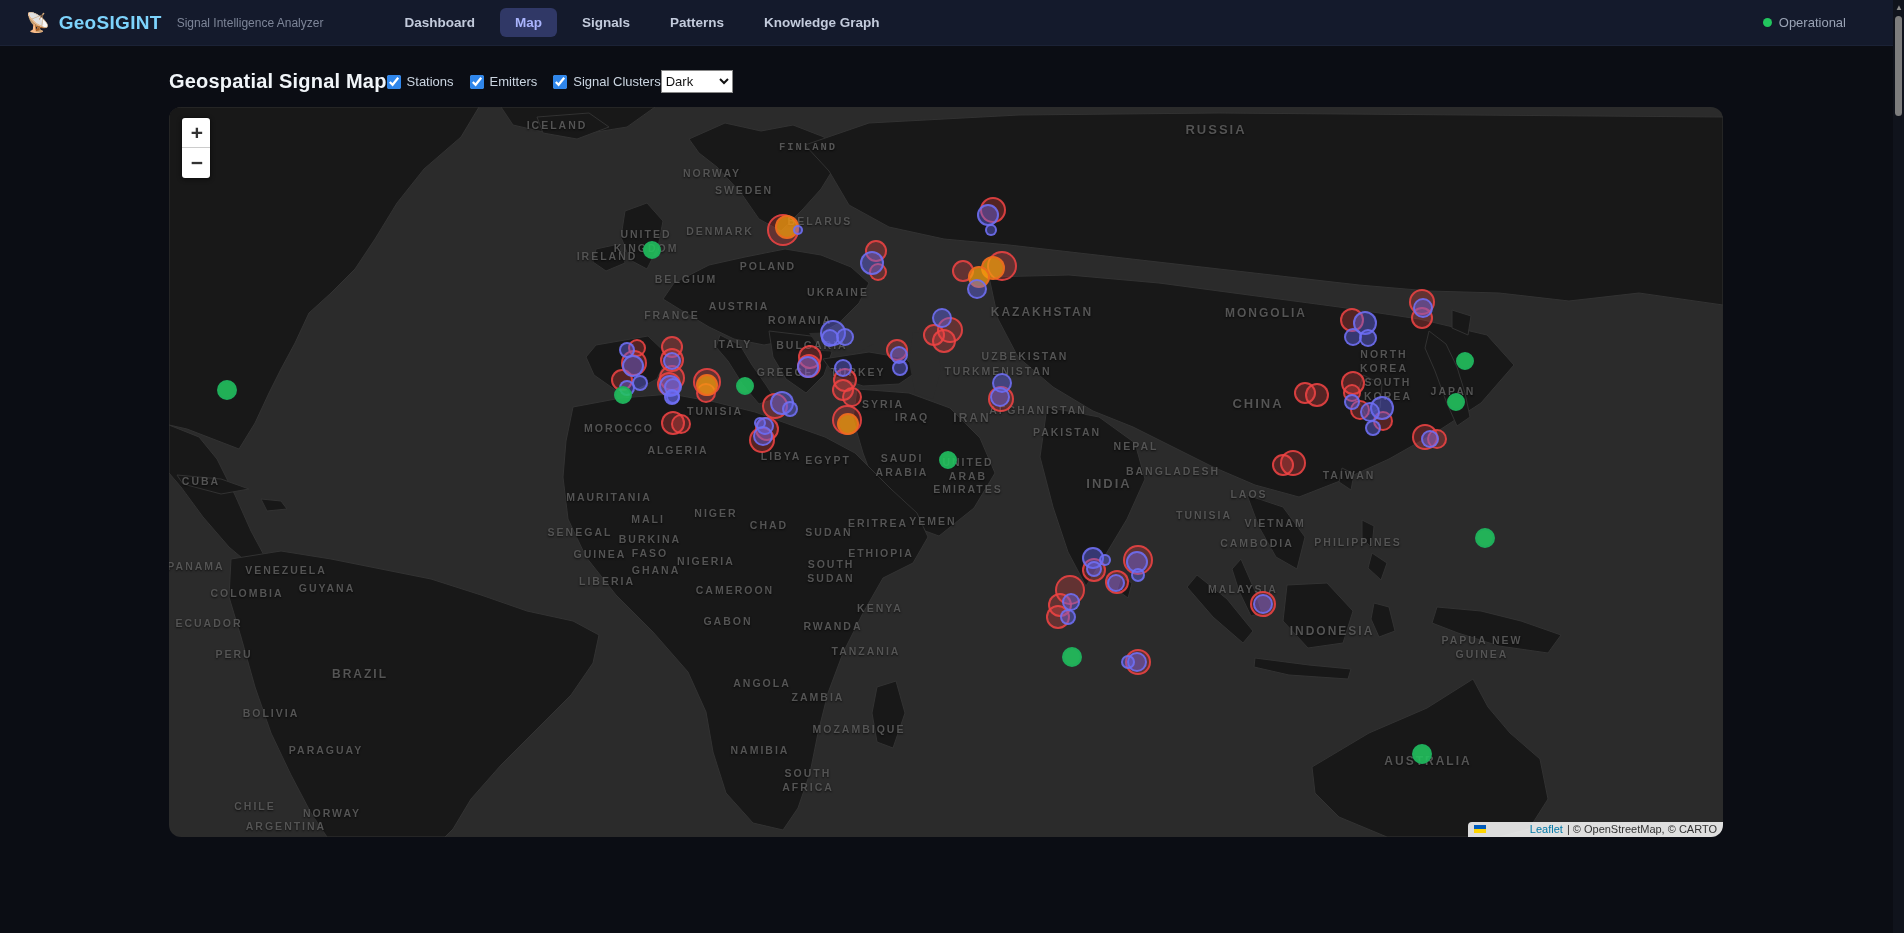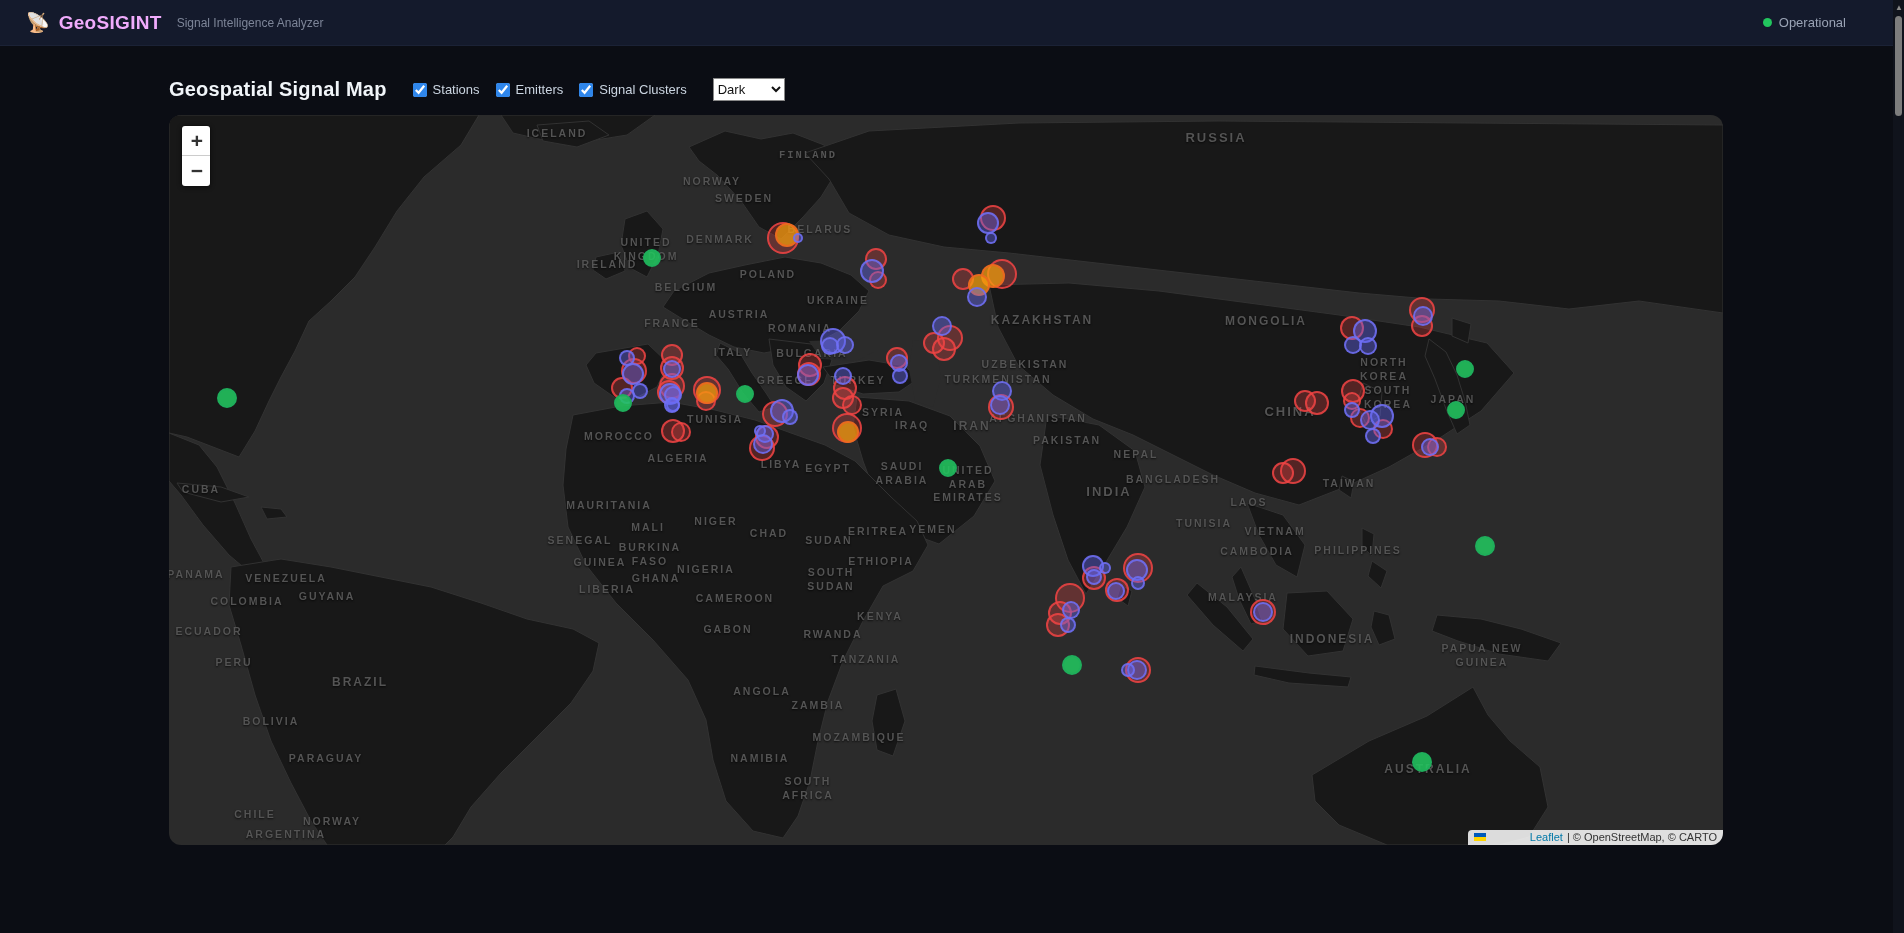--- a/index.html
+++ b/index.html
@@ -4,33 +4,33 @@
 <style>
   * { margin:0; padding:0; box-sizing:border-box; }
   html,body { width:1904px; height:933px; overflow:hidden; background:#0b0d14;
               font-family:"Liberation Sans", sans-serif; }
 
   
   .nav { height:46px; background:#141a2c; display:flex; align-items:center;
          padding:0 26px; position:relative; border-bottom:1px solid #1b2236; }
   .brand { display:flex; align-items:center; gap:9px; }
   .logo { font-size:19px; filter:hue-rotate(200deg) saturate(1.4); }
-  .brand-name { font-size:19px; font-weight:bold; color:#f0abfc; letter-spacing:.3px; }
+  .brand-name { font-size:19px; font-weight:bold; color:#7dd3fc; letter-spacing:.3px; }
   .brand-sub { font-size:12px; color:#7d8598; margin-left:6px; }
   .nav-links { display:flex; align-items:center; gap:10px; margin-left:66px; }
   .nav-link { font-size:13.5px; font-weight:600; color:#c3cbdc; padding:7px 15px;
               border-radius:6px; cursor:pointer; text-decoration:none; }
   .nav-link.active { background:#303866; color:#aab4fd; }
   .status { margin-left:auto; display:flex; align-items:center; gap:7px;
             font-size:13px; color:#9aa3b5; padding-right:32px; }
   .status-dot { width:9px; height:9px; border-radius:50%; background:#22c55e; }
 
   
   .content { width:1554px; margin-left:169px; }
-  .toolbar { display:flex; align-items:center; margin-top:32px; margin-bottom:14px; gap:26px; }
+  .toolbar { display:flex; align-items:center; margin-top:24px; margin-bottom:14px; }
   .page-title { font-size:20px; font-weight:bold; color:#f1f5f9; letter-spacing:.2px; }
   .filters { display:flex; align-items:center; gap:16px; }
   .filter { display:flex; align-items:center; gap:6px; font-size:13px; color:#cbd5e1; cursor:pointer; }
   .filter input { width:14px; height:14px; accent-color:#2f86eb; cursor:pointer; }
   .theme-select { height:23px; min-width:72px; font-size:13px; background:#fff; color:#111;
                   border:1px solid #888; font-family:"Liberation Sans",sans-serif; }
 
   
   .map-panel { position:relative; width:1554px; height:730px; background:#2b2b2b;
                border-radius:12px; overflow:hidden; }
@@ -75,20 +75,27 @@
 </style>
 </head>
 <body>
 
 <header class="nav">
   <div class="brand">
     <span class="logo">📡</span>
     <span class="brand-name">GeoSIGINT</span>
     <span class="brand-sub">Signal Intelligence Analyzer</span>
   </div>
+  <nav class="nav-links" id="nav-links">
+      <a class="nav-link">Dashboard</a>
+      <a class="nav-link active">Map</a>
+      <a class="nav-link">Signals</a>
+      <a class="nav-link">Patterns</a>
+      <a class="nav-link">Knowledge Graph</a>
+    </nav>
   <div class="status">
     <span class="status-dot"></span>
     <span>Operational</span>
   </div>
 </header>
 
 <main class="content">
   <div class="toolbar">
     <h1 class="page-title">Geospatial Signal Map</h1>
     <div class="filters" id="filters">
@@ -177,21 +184,21 @@
         <div class="clabel" style="left: 643px; top: 239px;">BULGARIA</div>
         <div class="clabel" style="left: 616px; top: 266px;">GREECE</div>
         <div class="clabel" style="left: 689px; top: 266px;">TURKEY</div>
         <div class="clabel" style="left: 856px; top: 250px;">UZBEKISTAN</div>
         <div class="clabel" style="left: 829px; top: 265px;">TURKMENISTAN</div>
         <div class="clabel" style="left: 714px; top: 298px;">SYRIA</div>
         <div class="clabel" style="left: 743px; top: 311px;">IRAQ</div>
         <div class="clabel" style="left: 803px; top: 312px; font-size: 12px;">IRAN</div>
         <div class="clabel" style="left: 869px; top: 304px;">AFGHANISTAN</div>
         <div class="clabel" style="left: 898px; top: 326px;">PAKISTAN</div>
-        <div class="clabel" style="left: 1089px; top: 297px; font-size: 13px; margin-left: 32px;">CHINA</div>
+        <div class="clabel" style="left: 1089px; top: 297px; font-size: 13px;">CHINA</div>
         <div class="clabel" style="left: 1215px; top: 255px;">NORTH
 KOREA</div>
         <div class="clabel" style="left: 1219px; top: 283px;">SOUTH
 KOREA</div>
         <div class="clabel" style="left: 1284px; top: 285px;">JAPAN</div>
         <div class="clabel" style="left: 1180px; top: 369px;">TAIWAN</div>
         <div class="clabel" style="left: 450px; top: 322px;">MOROCCO</div>
         <div class="clabel" style="left: 546px; top: 305px;">TUNISIA</div>
         <div class="clabel" style="left: 509px; top: 344px;">ALGERIA</div>
         <div class="clabel" style="left: 594px; top: 350px; margin-left: 18px;">LIBYA</div>

